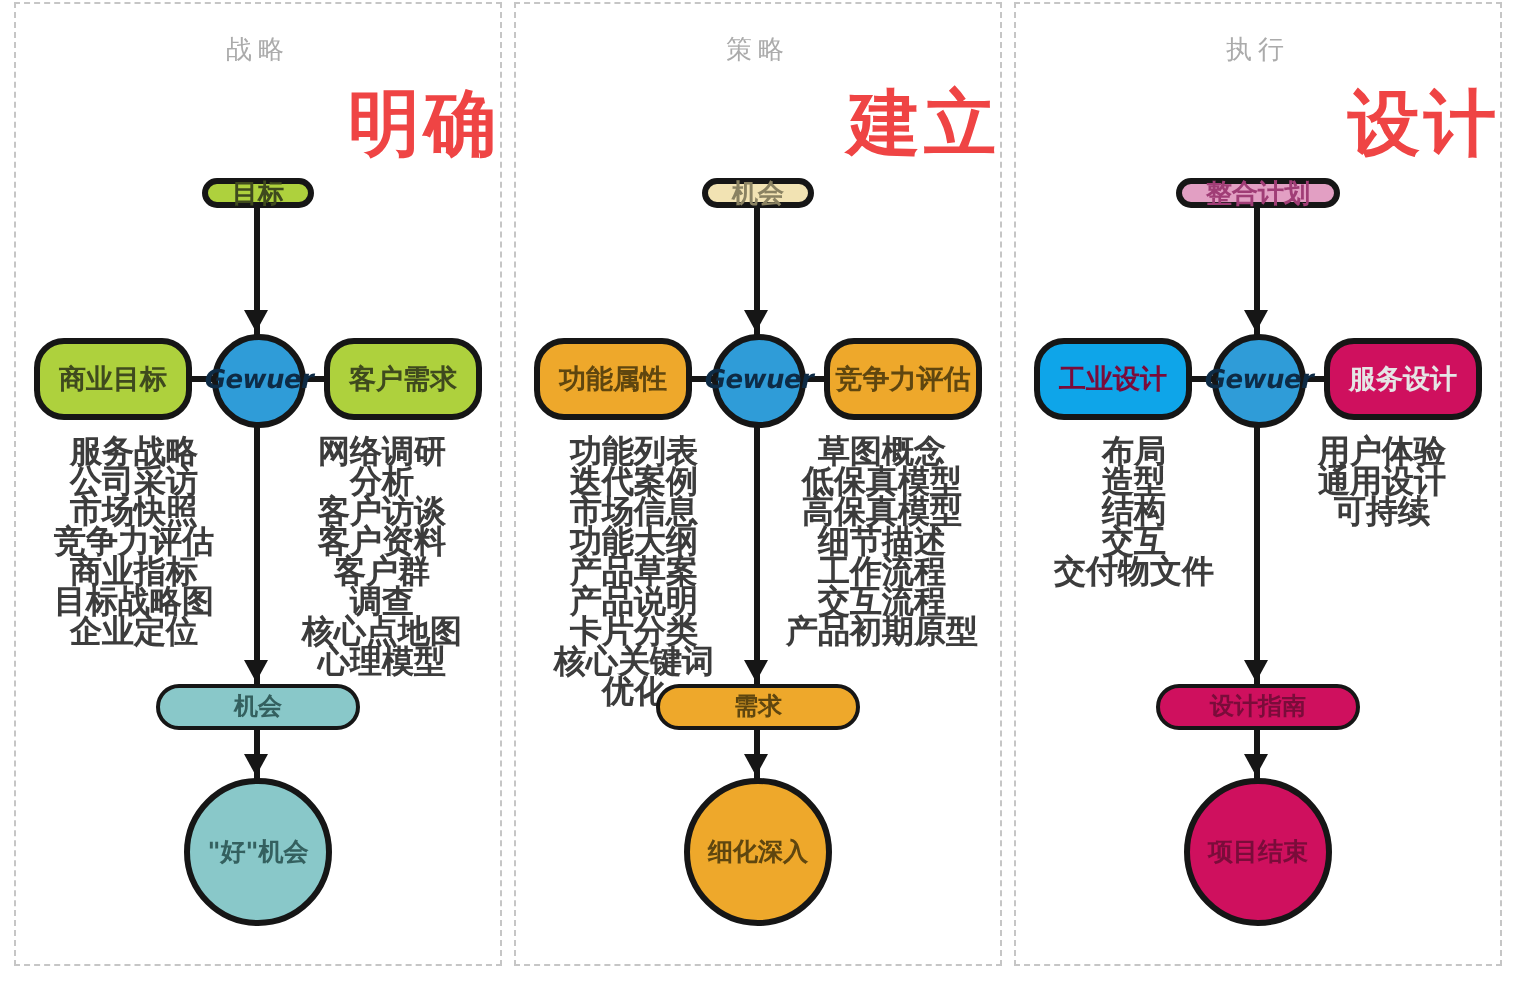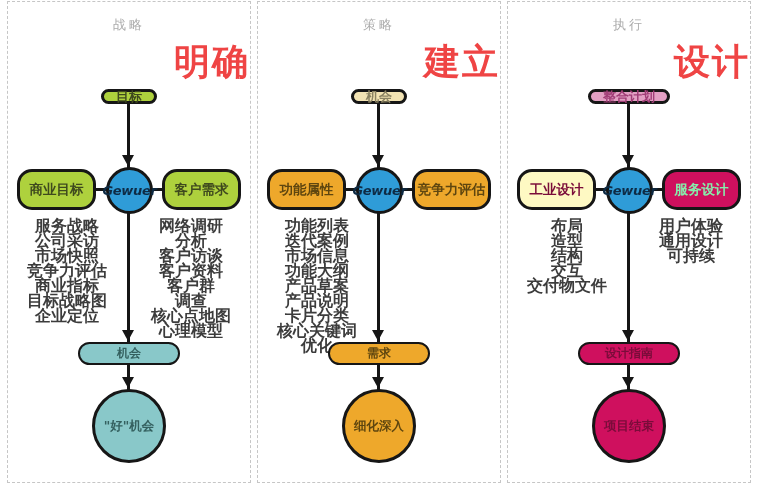--- a/index.html
+++ b/index.html
@@ -116,36 +116,45 @@
         <div>功能列表</div>
         <div>迭代案例</div>
         <div>市场信息</div>
         <div>功能大纲</div>
         <div>产品草案</div>
         <div>产品说明</div>
         <div>卡片分类</div>
         <div>核心关键词</div>
         <div>优化</div>
       </div>
+    <div class="list r">
+        <div>草图概念</div>
+        <div>低保真模型</div>
+        <div>高保真模型</div>
+        <div>细节描述</div>
+        <div>工作流程</div>
+        <div>交互流程</div>
+        <div>产品初期原型</div>
+      </div>
     <div class="pill bottom" style="background-color: rgb(238, 168, 43); color: rgb(95, 70, 15);">需求</div>
     <div class="end-circle" style="background-color: rgb(238, 168, 43); color: rgb(95, 70, 15);">细化深入</div>
   </div>
 
   <div class="panel p2">
     <div class="phase">执行</div>
     <div class="stage-title">设计</div>
     <div class="vline"></div>
     <div class="hline"></div>
     <div class="arrow a1"></div>
     <div class="arrow a2"></div>
     <div class="arrow a3"></div>
     <div class="pill top" style="background-color: rgb(226, 159, 195); color: rgb(160, 61, 118);">整合计划</div>
-    <div class="pill side l" style="background-color: #fef9c3; color: rgb(122, 12, 58);">工业设计</div>
+    <div class="pill side l" style="background-color: #0ea5e9; color: rgb(122, 12, 58);">工业设计</div>
     <div class="hub" style="background-color: rgb(47, 156, 216); color: rgb(14, 43, 69);">Gewuer</div>
-    <div class="pill side r" style="background-color: rgb(207, 16, 94); color: #86efac;">服务设计</div>
+    <div class="pill side r" style="background-color: rgb(207, 16, 94); color: #e5e5e5;">服务设计</div>
     <div class="list l">
         <div>布局</div>
         <div>造型</div>
         <div>结构</div>
         <div>交互</div>
         <div>交付物文件</div>
       </div>
     <div class="list r">
         <div>用户体验</div>
         <div>通用设计</div>

